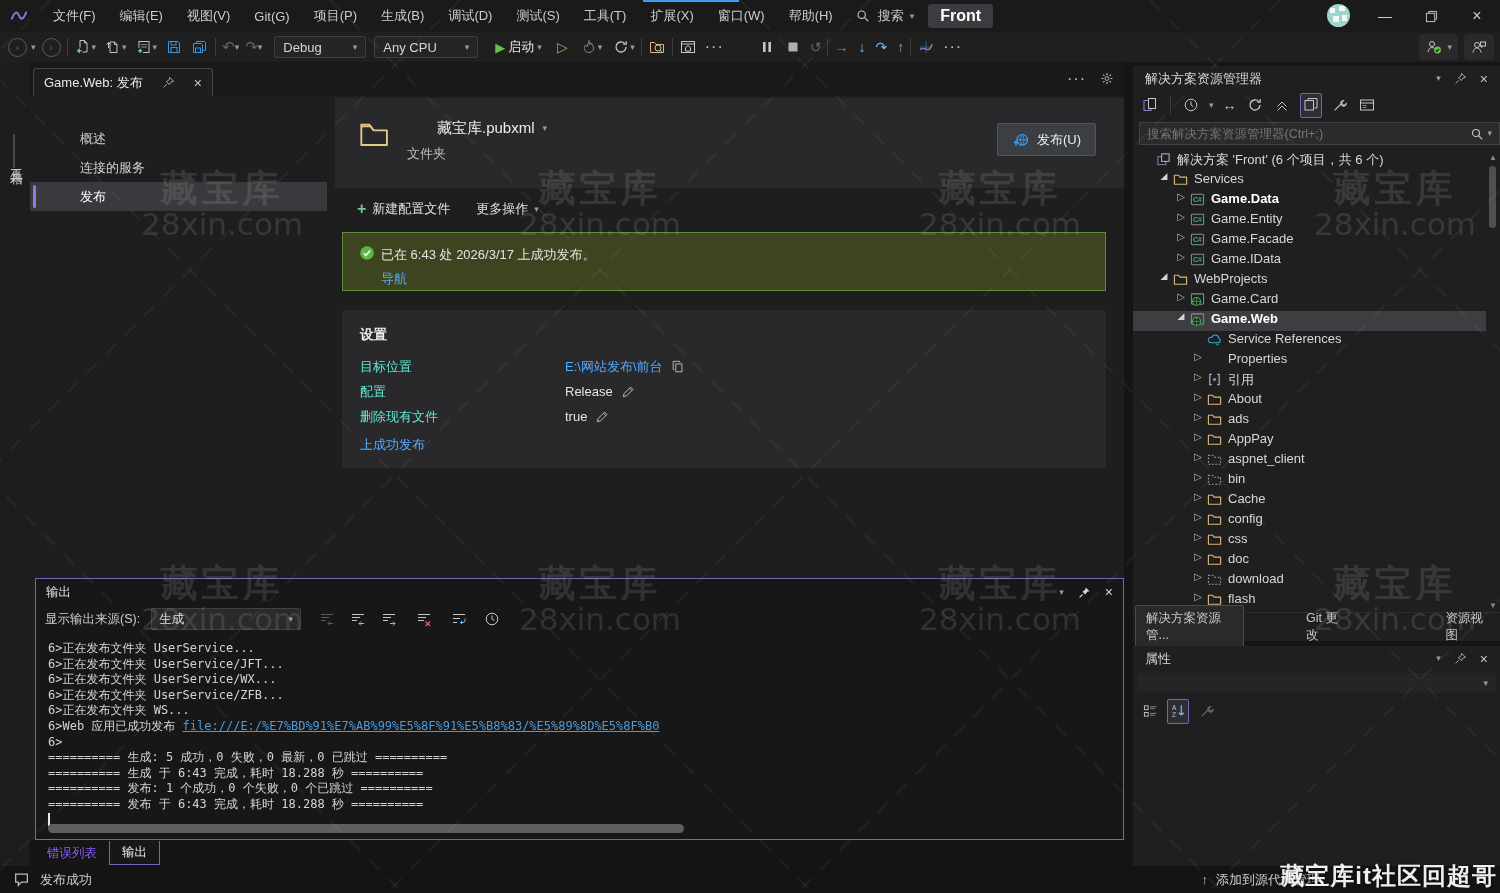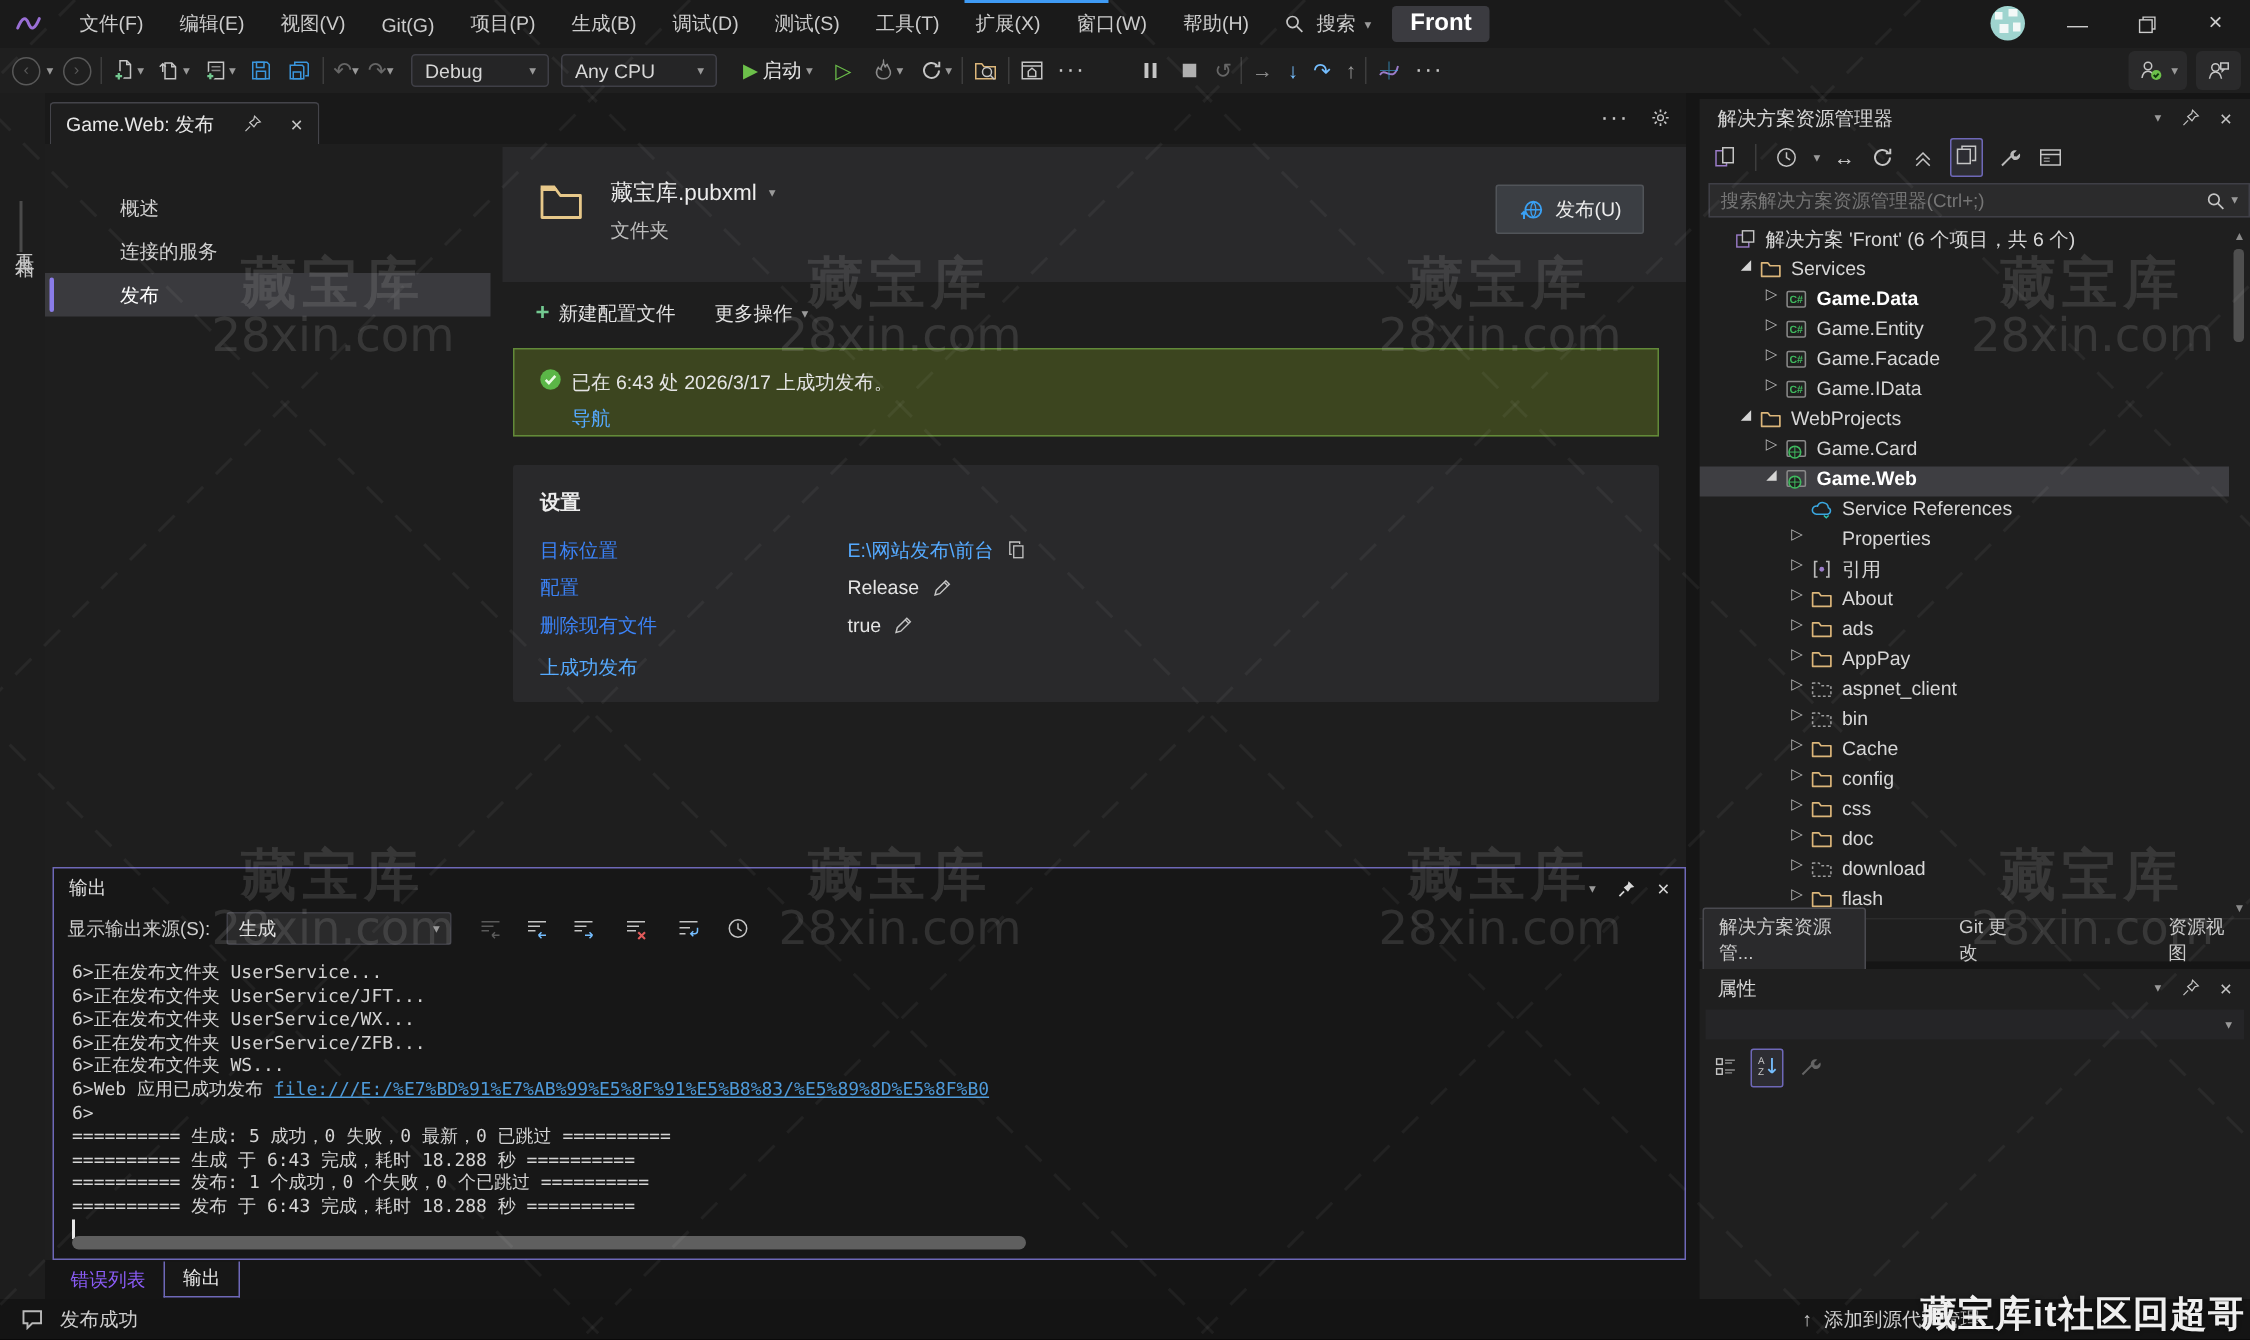--- a/index.html
+++ b/index.html
@@ -45,36 +45,36 @@
   #tabstrip-right{position:absolute;right:10px;top:8px;display:flex;gap:14px;color:#c5c5c5;}
   #doc-body{left:30px;top:96px;width:1094px;height:744px;background:#1e1e1e;}
 
   
   .pubnav-item{height:29px;display:flex;align-items:center;padding-left:50px;font-size:13px;color:#d0d0d0;position:relative;width:247px;}
   .pubnav-item.sel{background:#3a3a3e;color:#fff;}
   .pubnav-item.sel:before{content:"";position:absolute;left:3px;top:3px;bottom:3px;width:3px;background:#8a7ce8;border-radius:2px;}
 
   
   #pub-header{position:absolute;left:305px;top:2px;width:789px;height:90px;background:#29292b;}
-  #pub-title{font-size:15px;color:#ececec;display:flex;align-items:center;gap:8px;}
+  #pub-title{font-size:15px;color:#ececec;display:flex;align-items:center;gap:8px;margin-left:30px;}
   #pub-sub{font-size:13px;color:#bdbdbd;margin-top:7px;}
   #publish-btn{position:absolute;right:28px;top:25px;height:31px;background:#3b3e43;border:1px solid #515459;border-radius:2px;display:flex;align-items:center;gap:7px;padding:0 14px;font-size:13px;color:#ececec;}
   #pub-actions{position:absolute;left:327px;top:104px;display:flex;align-items:center;gap:26px;font-size:13px;color:#e0e0e0;}
   .plus{color:#73c991;font-size:16px;font-weight:bold;margin-right:6px;}
 
   
   #success{position:absolute;left:312px;top:136px;width:764px;height:59px;background:#3c451f;border:1px solid #628a39;box-sizing:border-box;}
   #success .msg{font-size:13px;color:#e4e4e4;}
   #success a{font-size:13px;color:#55aaff;text-decoration:none;}
 
   
   #settings{position:absolute;left:312px;top:214px;width:764px;height:158px;background:#29292b;border-radius:2px;}
   #settings h3{margin:0;font-size:13.5px;font-weight:bold;color:#ececec;padding:16px 0 2px 18px;}
   .set-row{display:flex;align-items:center;height:25px;padding-left:18px;font-size:13px;}
-  .set-label{width:205px;color:#3b82f6;}
+  .set-label{width:205px;color:#5eead4;}
   .set-val{color:#e4e4e4;display:flex;align-items:center;gap:8px;}
   .set-val.link{color:#55aaff;}
   #show-all{position:absolute;left:18px;bottom:14px;font-size:13px;color:#55aaff;}
 
   
   #output{left:35px;top:578px;width:1089px;height:262px;background:#171717;border:1px solid #6e68b8;box-sizing:border-box;}
   #output-titlebar{height:26px;display:flex;align-items:center;padding:0 10px;font-size:12.5px;color:#e0e0e0;}
   #output-titlebar .spacer{flex:1;}
   #output-controls{display:flex;align-items:center;gap:14px;}
   #output-toolbar{height:28px;display:flex;align-items:center;padding-left:9px;font-size:12.5px;color:#cccccc;gap:7px;}

